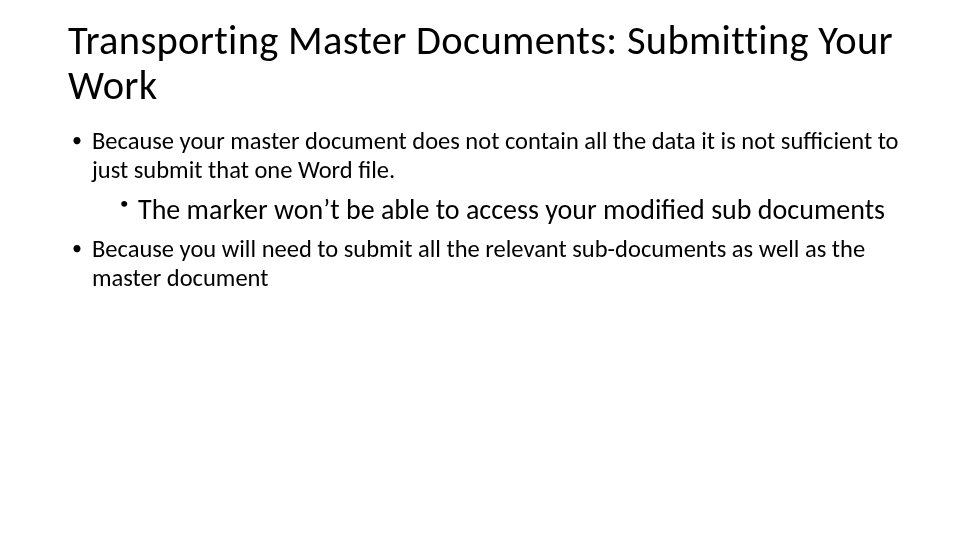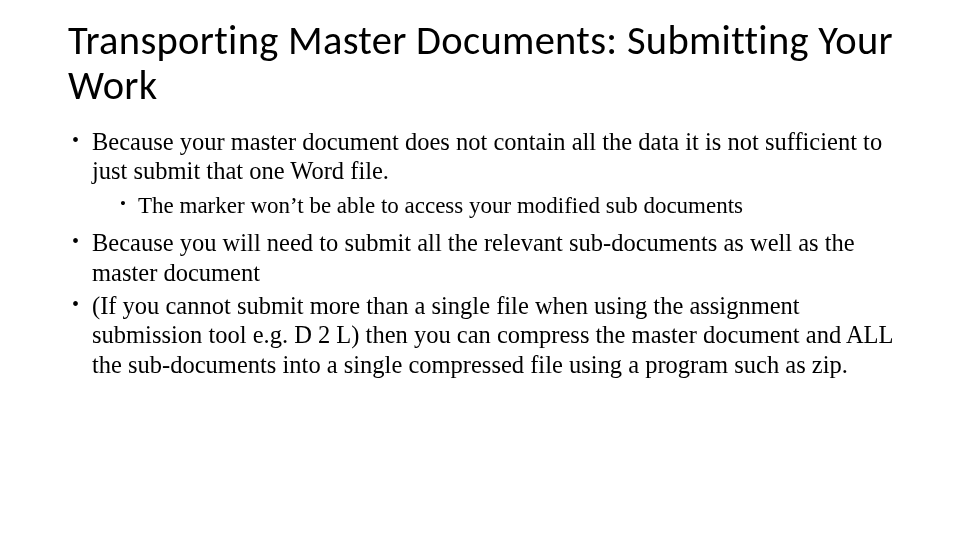--- a/index.html
+++ b/index.html
@@ -26,37 +26,36 @@
     margin: 0 0 18px 0;
   }
   ul {
     margin: 0;
     padding: 0;
     list-style: none;
   }
   .lvl1 {
     font-size: 24.5px;
     line-height: 1.2;
-    font-family: Liberation Serif, serif;
   }
   .lvl1 > li {
     position: relative;
     padding-left: 24px;
     margin: 0 0 4px 0;
   }
   .lvl1 > li::before {
     content: "•";
     position: absolute;
     left: 4px;
     top: 0;
     font-size: 20px;
     line-height: 1.35;
   }
   .lvl2 {
-    font-size: 23px;
+    font-size: 28px;
     line-height: 1.25;
     margin: 6px 0 8px 0;
   }
   .lvl2 > li {
     position: relative;
     padding-left: 46px;
   }
   .lvl2 > li::before {
     content: "•";
     position: absolute;
@@ -76,17 +75,14 @@
       <span>Because your master document does not contain all the data it is not sufficient to just submit that one Word file.</span>
       <ul class="lvl2">
         <li>
           <span>The marker won’t be able to access your modified sub documents</span>
         </li>
       </ul>
     </li>
     <li>
       <span>Because you will need to submit all the relevant sub-documents as well as the master document</span>
     </li>
-    <li>
-      <span>(If you cannot submit more than a single file when using the assignment submission tool e.g. D 2 L) then you can compress the master document and ALL the sub-documents into a single compressed file using a program such as zip.</span>
-    </li>
   </ul>
 </div>
 
 </body></html>

